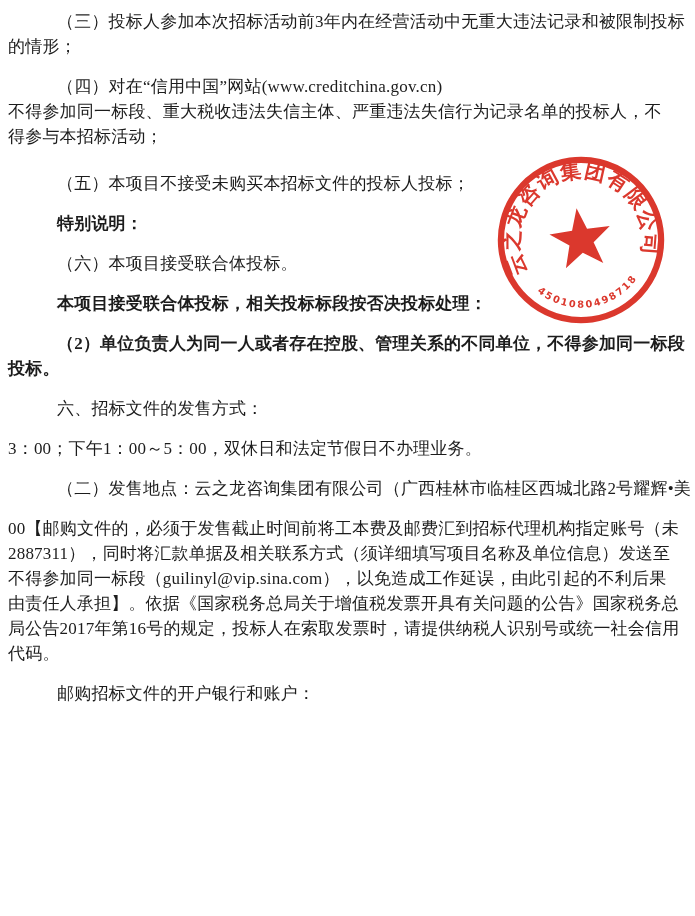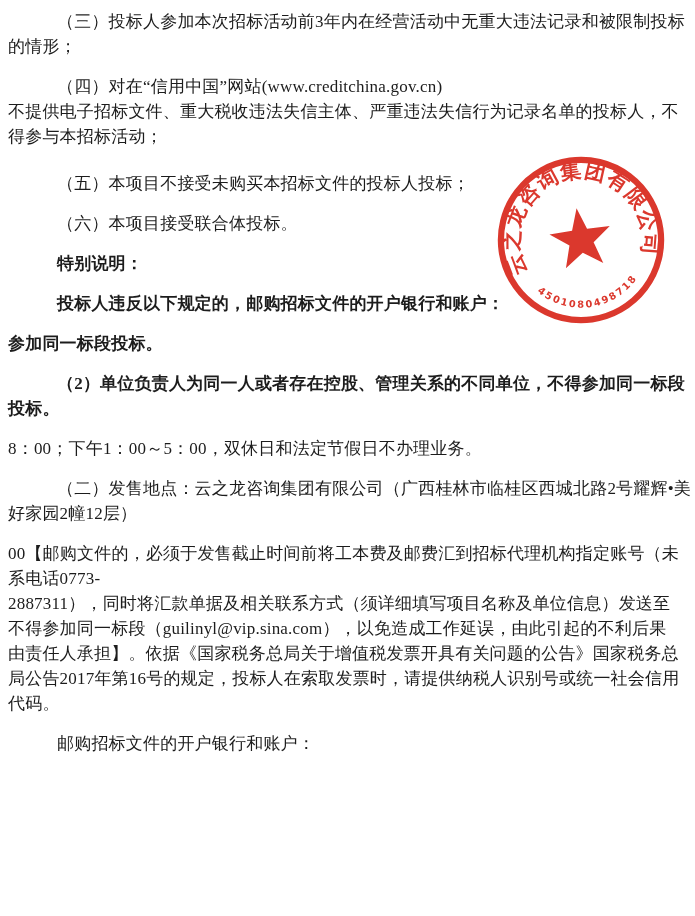--- a/index.html
+++ b/index.html
@@ -43,52 +43,52 @@
 
 <div class="page">
 
   <div class="doc-body">
       <div class="para">
         <div class="line first">（三）投标人参加本次招标活动前3年内在经营活动中无重大违法记录和被限制投标</div>
         <div class="line">的情形；</div>
       </div>
       <div class="para">
         <div class="line first">（四）对在“信用中国”网站(www.creditchina.gov.cn)</div>
-        <div class="line">不提供电子招标文件、重大税收违法失信主体、严重违法失信行为记录名单的投标人，不</div>
+        <div class="line">不得参加同一标段、重大税收违法失信主体、严重违法失信行为记录名单的投标人，不</div>
         <div class="line">得参与本招标活动；</div>
       </div>
       <div class="para gap-before">
         <div class="line first">（五）本项目不接受未购买本招标文件的投标人投标；</div>
       </div>
+      <div class="para bold">
+        <div class="line first">特别说明：</div>
+      </div>
       <div class="para">
         <div class="line first">（六）本项目接受联合体投标。</div>
       </div>
       <div class="para bold">
-        <div class="line first">特别说明：</div>
+        <div class="line first">本项目接受联合体投标，相关投标标段按否决投标处理：</div>
       </div>
       <div class="para bold">
-        <div class="line first">投标人违反以下规定的，邮购招标文件的开户银行和账户：</div>
-      </div>
-      <div class="para bold">
-        <div class="line">参加同一标段投标。</div>
       </div>
       <div class="para bold">
         <div class="line first">（2）单位负责人为同一人或者存在控股、管理关系的不同单位，不得参加同一标段</div>
         <div class="line">投标。</div>
       </div>
       <div class="para">
-        <div class="line">8：00；下午1：00～5：00，双休日和法定节假日不办理业务。</div>
+        <div class="line first">六、招标文件的发售方式：</div>
+      </div>
+      <div class="para">
+        <div class="line">3：00；下午1：00～5：00，双休日和法定节假日不办理业务。</div>
       </div>
       <div class="para">
         <div class="line first">（二）发售地点：云之龙咨询集团有限公司（广西桂林市临桂区西城北路2号耀辉•美</div>
-        <div class="line">好家园2幢12层）</div>
       </div>
       <div class="para">
         <div class="line">00【邮购文件的，必须于发售截止时间前将工本费及邮费汇到招标代理机构指定账号（未</div>
-        <div class="line">系电话0773-</div>
         <div class="line">2887311），同时将汇款单据及相关联系方式（须详细填写项目名称及单位信息）发送至</div>
         <div class="line">不得参加同一标段（guilinyl@vip.sina.com），以免造成工作延误，由此引起的不利后果</div>
         <div class="line">由责任人承担】。依据《国家税务总局关于增值税发票开具有关问题的公告》国家税务总</div>
         <div class="line">局公告2017年第16号的规定，投标人在索取发票时，请提供纳税人识别号或统一社会信用</div>
         <div class="line">代码。</div>
       </div>
       <div class="para">
         <div class="line first">邮购招标文件的开户银行和账户：</div>
       </div>
     </div>

